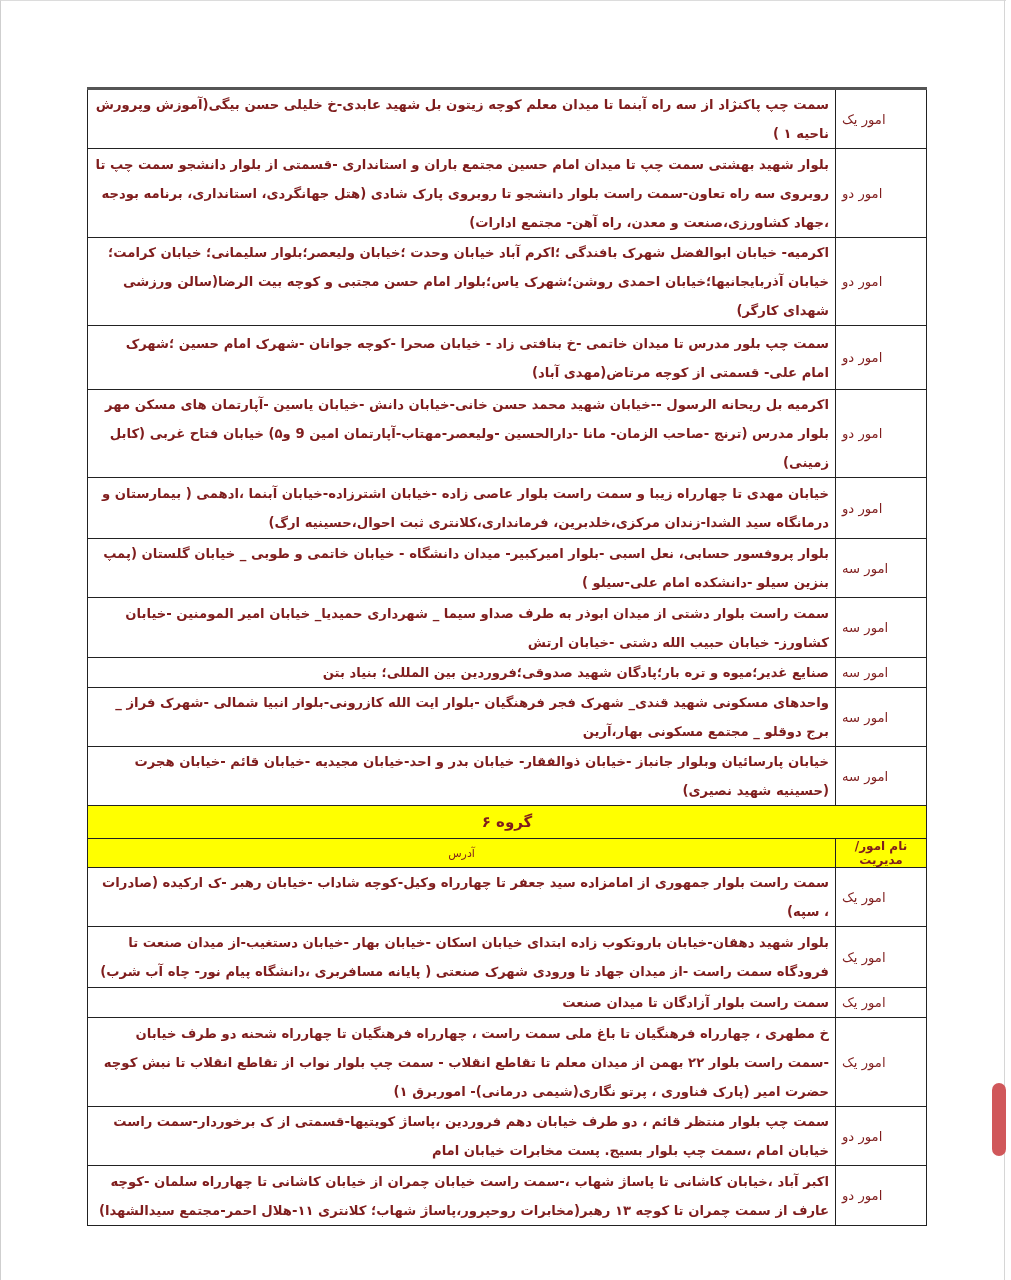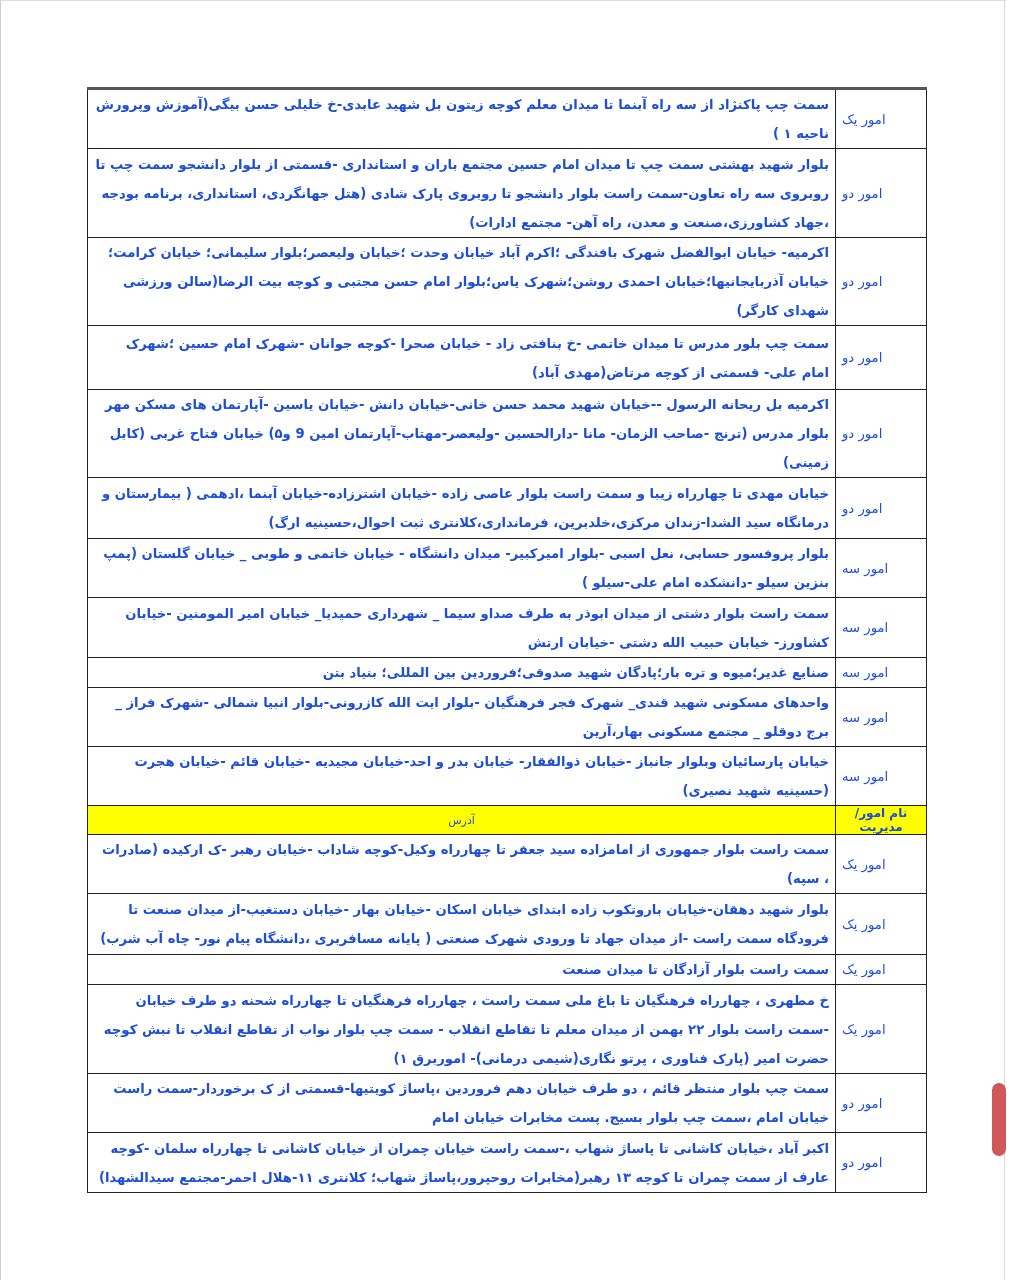--- a/index.html
+++ b/index.html
@@ -18,21 +18,21 @@
     position: absolute; left: 992px; top: 1083px; width: 14px; height: 73px;
     background: #d0575a; border-radius: 7px;
   }
   table.addr {
     position: absolute; left: 87px; top: 87px; width: 840px;
     border-collapse: collapse; direction: rtl; table-layout: fixed;
     border-top: 3px solid #555;
   }
   table.addr td {
     border: 1.5px solid #222; padding: 0 6px; vertical-align: middle;
-    font-size: 13.2px; color: #1d4ed8;
+    font-size: 13.2px; color: #7f1d1d;
   }
   td.unit { width: 78px; text-align: left; font-weight: normal; font-size: 13.5px; }
   td.addr-cell { text-align: right; font-weight: bold; line-height: 29px; }
   tr.group-row td { background: #ffff00; text-align: center; font-weight: bold; font-size: 15px; height: 32px; }
   tr.sub-header td { background: #ffff00; height: 26px; font-size: 11px; }
   tr.sub-header td.unit-h { font-weight: bold; text-align: center; font-size: 12px; }
   tr.sub-header td.addr-h { text-align: center; font-weight: normal; }
 </style>
 </head>
 <body>
@@ -82,20 +82,23 @@
       <tr style="height: 59px;">
         <td class="unit">امور سه</td>
         <td class="addr-cell">واحدهای مسکونی شهید قندی_ شهرک فجر فرهنگیان -بلوار ایت الله کازرونی-بلوار انبیا شمالی -شهرک فراز _ برج دوقلو _ مجتمع مسکونی بهار،آرین</td>
       </tr>
       <tr style="height: 59px;">
         <td class="unit">امور سه</td>
         <td class="addr-cell">خیابان پارسائیان وبلوار جانباز -خیابان ذوالفقار- خیابان بدر و احد-خیابان مجیدیه -خیابان قائم -خیابان هجرت (حسینیه شهید نصیری)</td>
       </tr>
     </tbody>
   <tbody>
+    <tr class="group-row">
+      <td colspan="2">گروه ۶</td>
+    </tr>
     <tr class="sub-header">
       <td class="unit unit-h">نام امور/مدیریت</td>
       <td class="addr-h">آدرس</td>
     </tr>
   </tbody>
   <tbody id="tbody-after">
       <tr style="height: 59px;">
         <td class="unit">امور یک</td>
         <td class="addr-cell">سمت راست بلوار جمهوری از امامزاده سید جعفر تا چهارراه وکیل-کوچه شاداب -خیابان رهبر -ک ارکیده  (صادرات ، سپه)</td>
       </tr>

